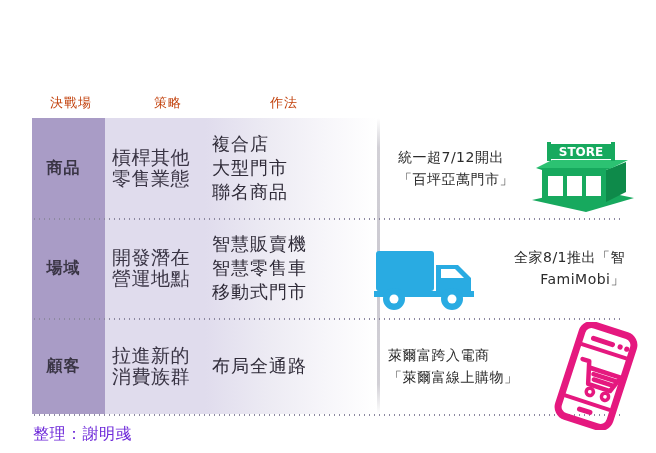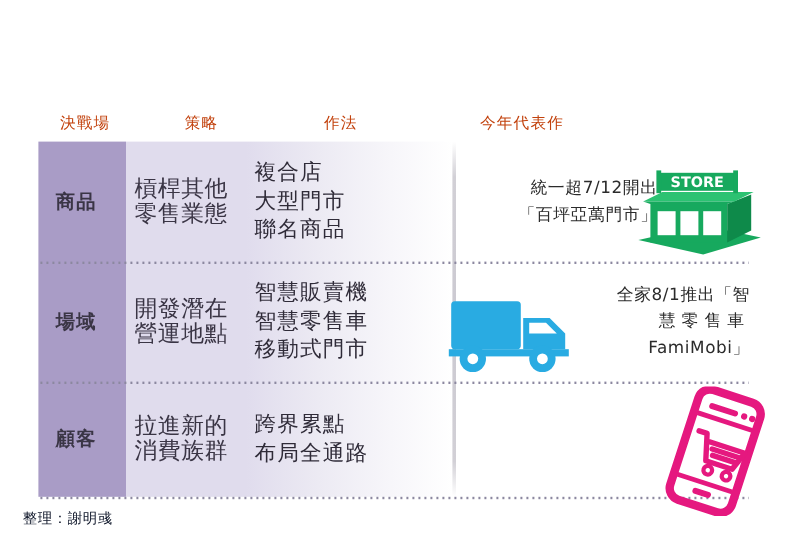--- a/index.html
+++ b/index.html
@@ -149,21 +149,20 @@
     color: #2f2b38;
     letter-spacing: 1px;
   }
   .c4 {
     left: 390px;
     width: 240px;
     font-size: 14px;
     line-height: 22px;
     color: #2b2b2b;
     letter-spacing: 0.5px;
-    align-items: flex-end;
   }
   .vcenter {
     display: flex;
     flex-direction: column;
     justify-content: center;
     height: 100%;
   }
   .c4 .ln { white-space: nowrap; }
 
   
@@ -180,38 +179,37 @@
 
   
   .icon-wrap { position: absolute; }
   .icon-store { left: 528px; top: 140px; }
   .icon-truck { left: 372px; top: 243px; }
   .icon-phone { left: 546px; top: 322px; }
 
   
   .footer {
     position: absolute;
-    left: 19px;
+    left: 33px;
     top: 424px;
-    font-size: 12px;
-    color: #0f172a;
+    font-size: 16px;
+    color: #6d28d9;
     letter-spacing: 0.5px;
   }
 </style>
 </head>
 <body>
 
 <div class="infographic">
 
 
   <div class="col-headers">
     <div class="col-head h1">決戰場</div>
     <div class="col-head h2">策略</div>
     <div class="col-head h3">作法</div>
-    <div class="col-head h4">今年代表作</div>
   </div>
 
   <div class="table">
 
     <div class="band band-1"></div>
     <div class="band band-2"></div>
     <div class="band band-3"></div>
     <div class="v-divider"></div>
 
     <div class="row row-1 r1">
@@ -231,31 +229,33 @@
     <div class="row row-2 r2">
       <div class="cell c2 vcenter">開發潛在營運地點</div>
       <div class="cell c1 vcenter">場域</div>
       <div class="cell c3 vcenter">
         <div class="ln">智慧販賣機</div>
         <div class="ln">智慧零售車</div>
         <div class="ln">移動式門市</div>
       </div>
       <div class="cell c4 vcenter">
         <div class="ln">全家8/1推出「智</div>
-        <div class="ln spaced">慧零售車</div>
         <div class="ln">FamiMobi」</div>
       </div>
     </div>
 
     <div class="row row-3 r3">
       <div class="cell c1 vcenter">顧客</div>
       <div class="cell c2 vcenter">拉進新的消費族群</div>
       <div class="cell c3 vcenter">
-        <div class="ln">跨界累點</div>
         <div class="ln">布局全通路</div>
+      </div>
+      <div class="cell c4 vcenter">
+        <div class="ln">萊爾富跨入電商</div>
+        <div class="ln">「萊爾富線上購物」</div>
       </div>
     </div>
   </div>
 
   <div class="dotted-sep sep-1"></div>
   <div class="dotted-sep sep-2"></div>
   <div class="dotted-sep sep-3"></div>
 
   <div class="icon-wrap icon-store">
     <svg width="110" height="74" viewBox="0 0 110 74" xmlns="http://www.w3.org/2000/svg">

